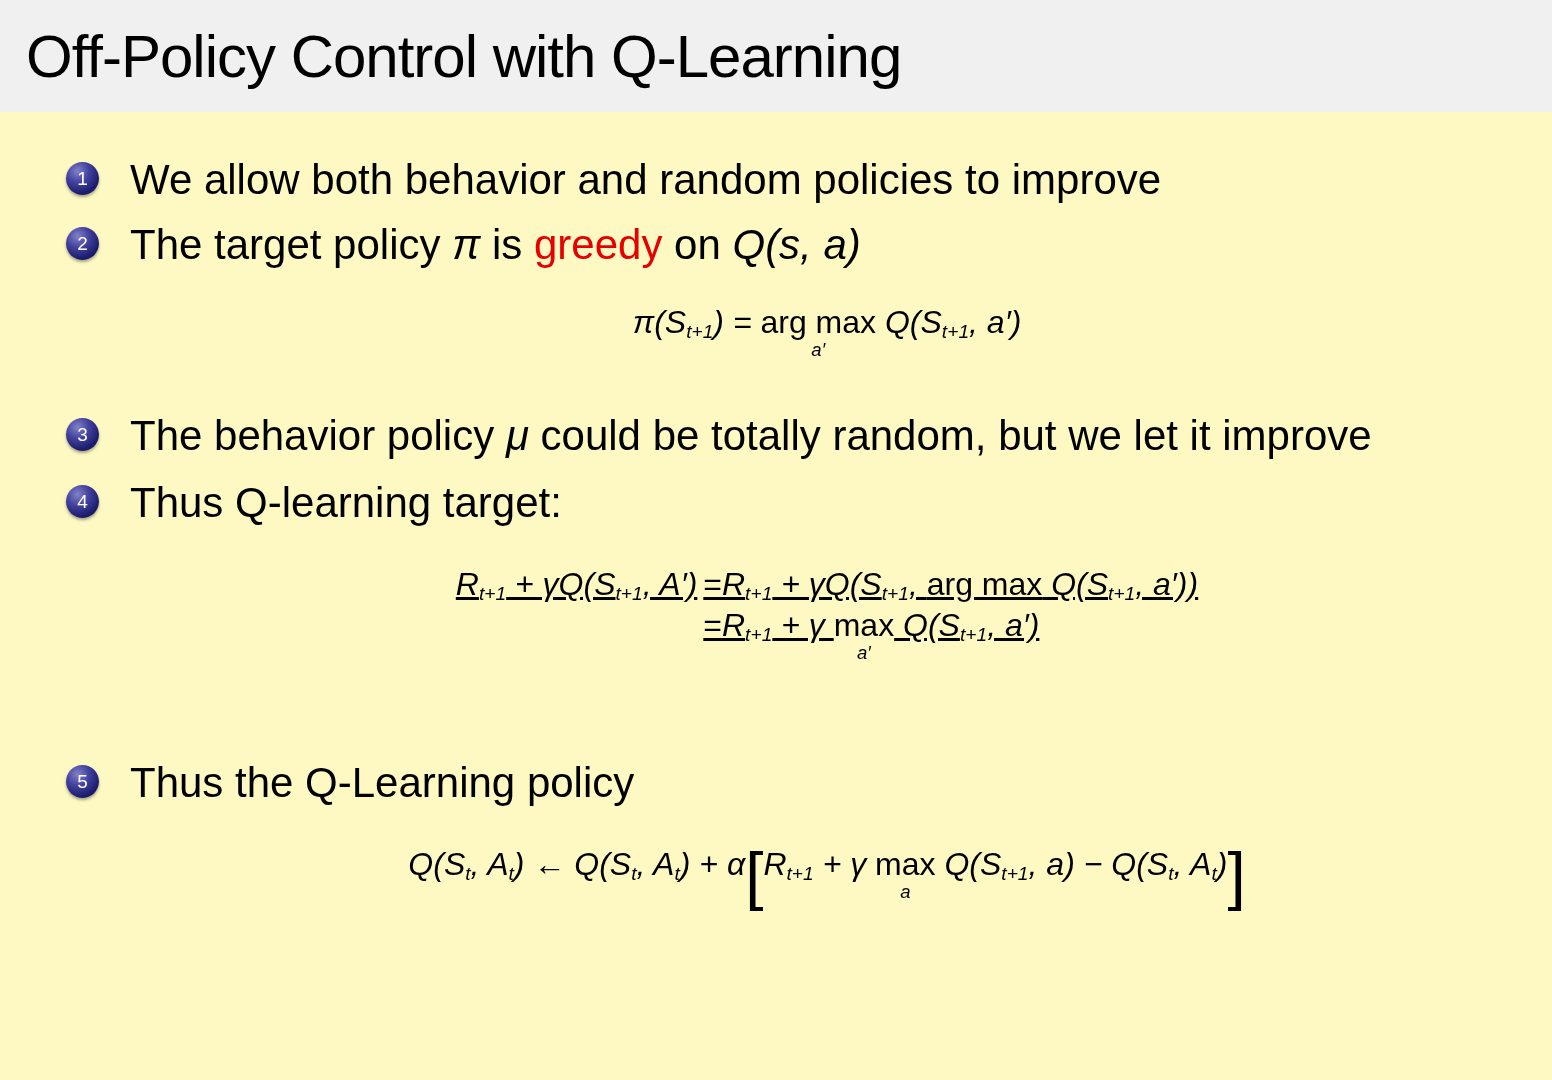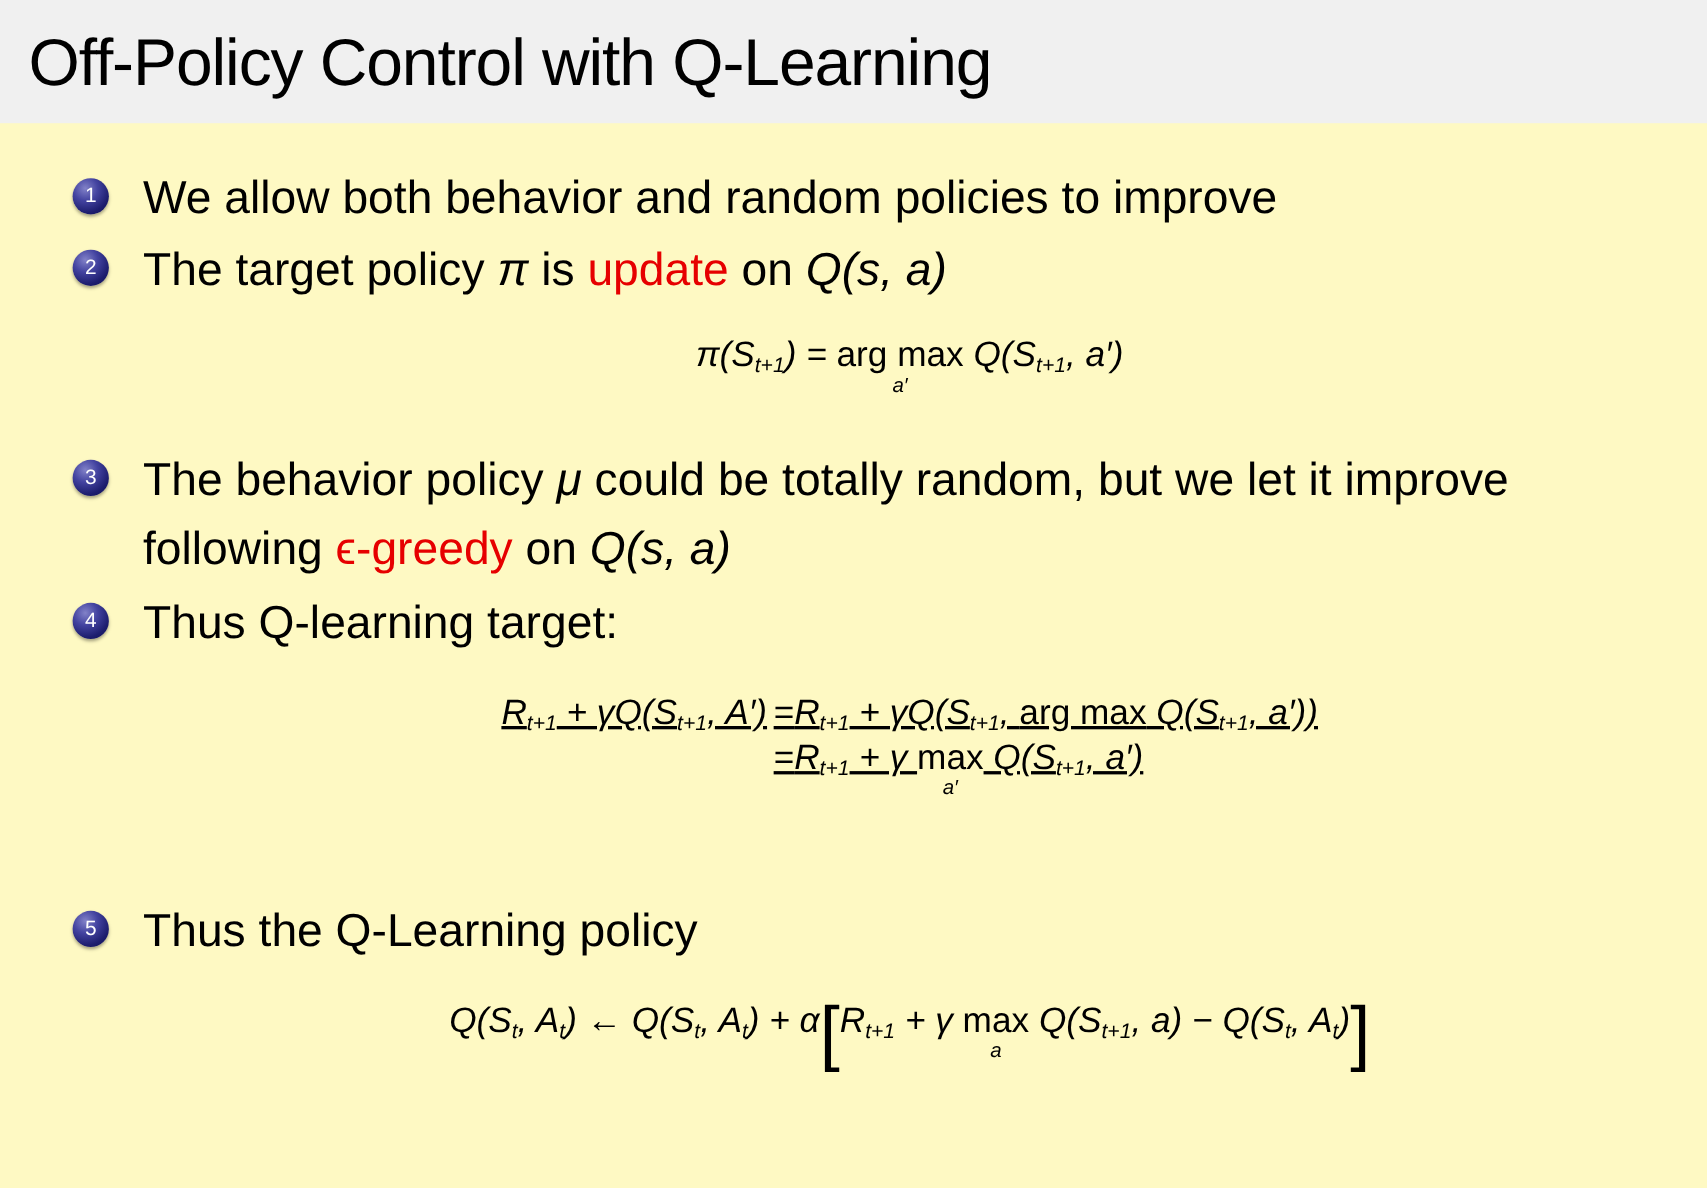--- a/index.html
+++ b/index.html
@@ -61,37 +61,36 @@
       <span class="ball">
           <span class="num">1</span>
         </span>
       <p><span>We allow both behavior and random policies to improve</span></p>
     </div>
 
     <div class="bullet mt-b2">
       <span class="ball">
           <span class="num">2</span>
         </span>
-      <p><span>The target policy </span><span class="m">π</span><span> is </span><span class="hl">update</span><span> on </span><span class="m">Q(s, a)</span></p>
+      <p><span>The target policy </span><span class="m">π</span><span> is </span><span class="hl">greedy</span><span> on </span><span class="m">Q(s, a)</span></p>
     </div>
 
     <div class="eq mt-eq1">
       <span class="m">π(S</span><sub>t+1</sub><span class="m">) = </span><span class="underop">
           <span class="uo">arg max</span>
           <span class="uu">a′</span>
         </span><span class="m"> Q(S</span><sub>t+1</sub><span class="m">, a′)</span>
     </div>
 
     <div class="bullet mt-b3">
       <span class="ball">
           <span class="num">3</span>
         </span>
       <p>
         <span class="bline"><span>The behavior policy </span><span class="m">μ</span><span> could be totally random, but we let it improve</span></span>
-        <span class="bline"><span>following </span><span class="hl">ϵ-greedy</span><span> on </span><span class="m">Q(s, a)</span></span>
       </p>
     </div>
 
     <div class="bullet mt-b4">
       <span class="ball">
           <span class="num">4</span>
         </span>
       <p><span>Thus Q-learning target:</span></p>
     </div>
 

